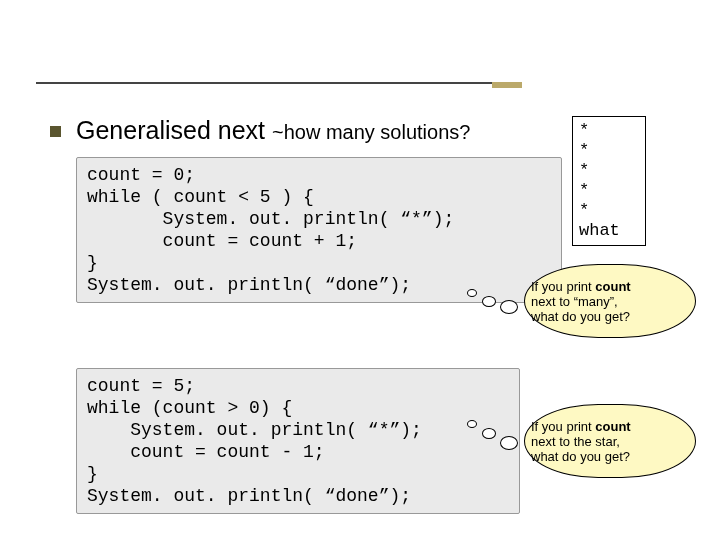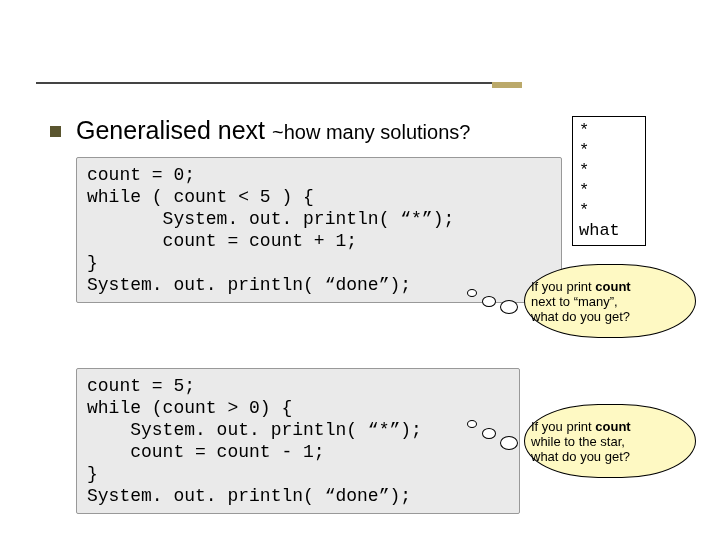--- a/index.html
+++ b/index.html
@@ -160,20 +160,20 @@
     <span>If you print </span><span class="b">count</span><br>
     <span>next to “many”,</span><br>
     <span>what do you get?</span>
   </div>
   <div class="tb tb1a"></div>
   <div class="tb tb1b"></div>
   <div class="tb tb1c"></div>
 
   <div id="thought2" class="thought">
     <span>If you print </span><span class="b">count</span><br>
-    <span>while to the star,</span><br>
+    <span>next to the star,</span><br>
     <span>what do you get?</span>
   </div>
   <div class="tb tb2a"></div>
   <div class="tb tb2b"></div>
   <div class="tb tb2c"></div>
 
 </div>
 
 </body></html>

